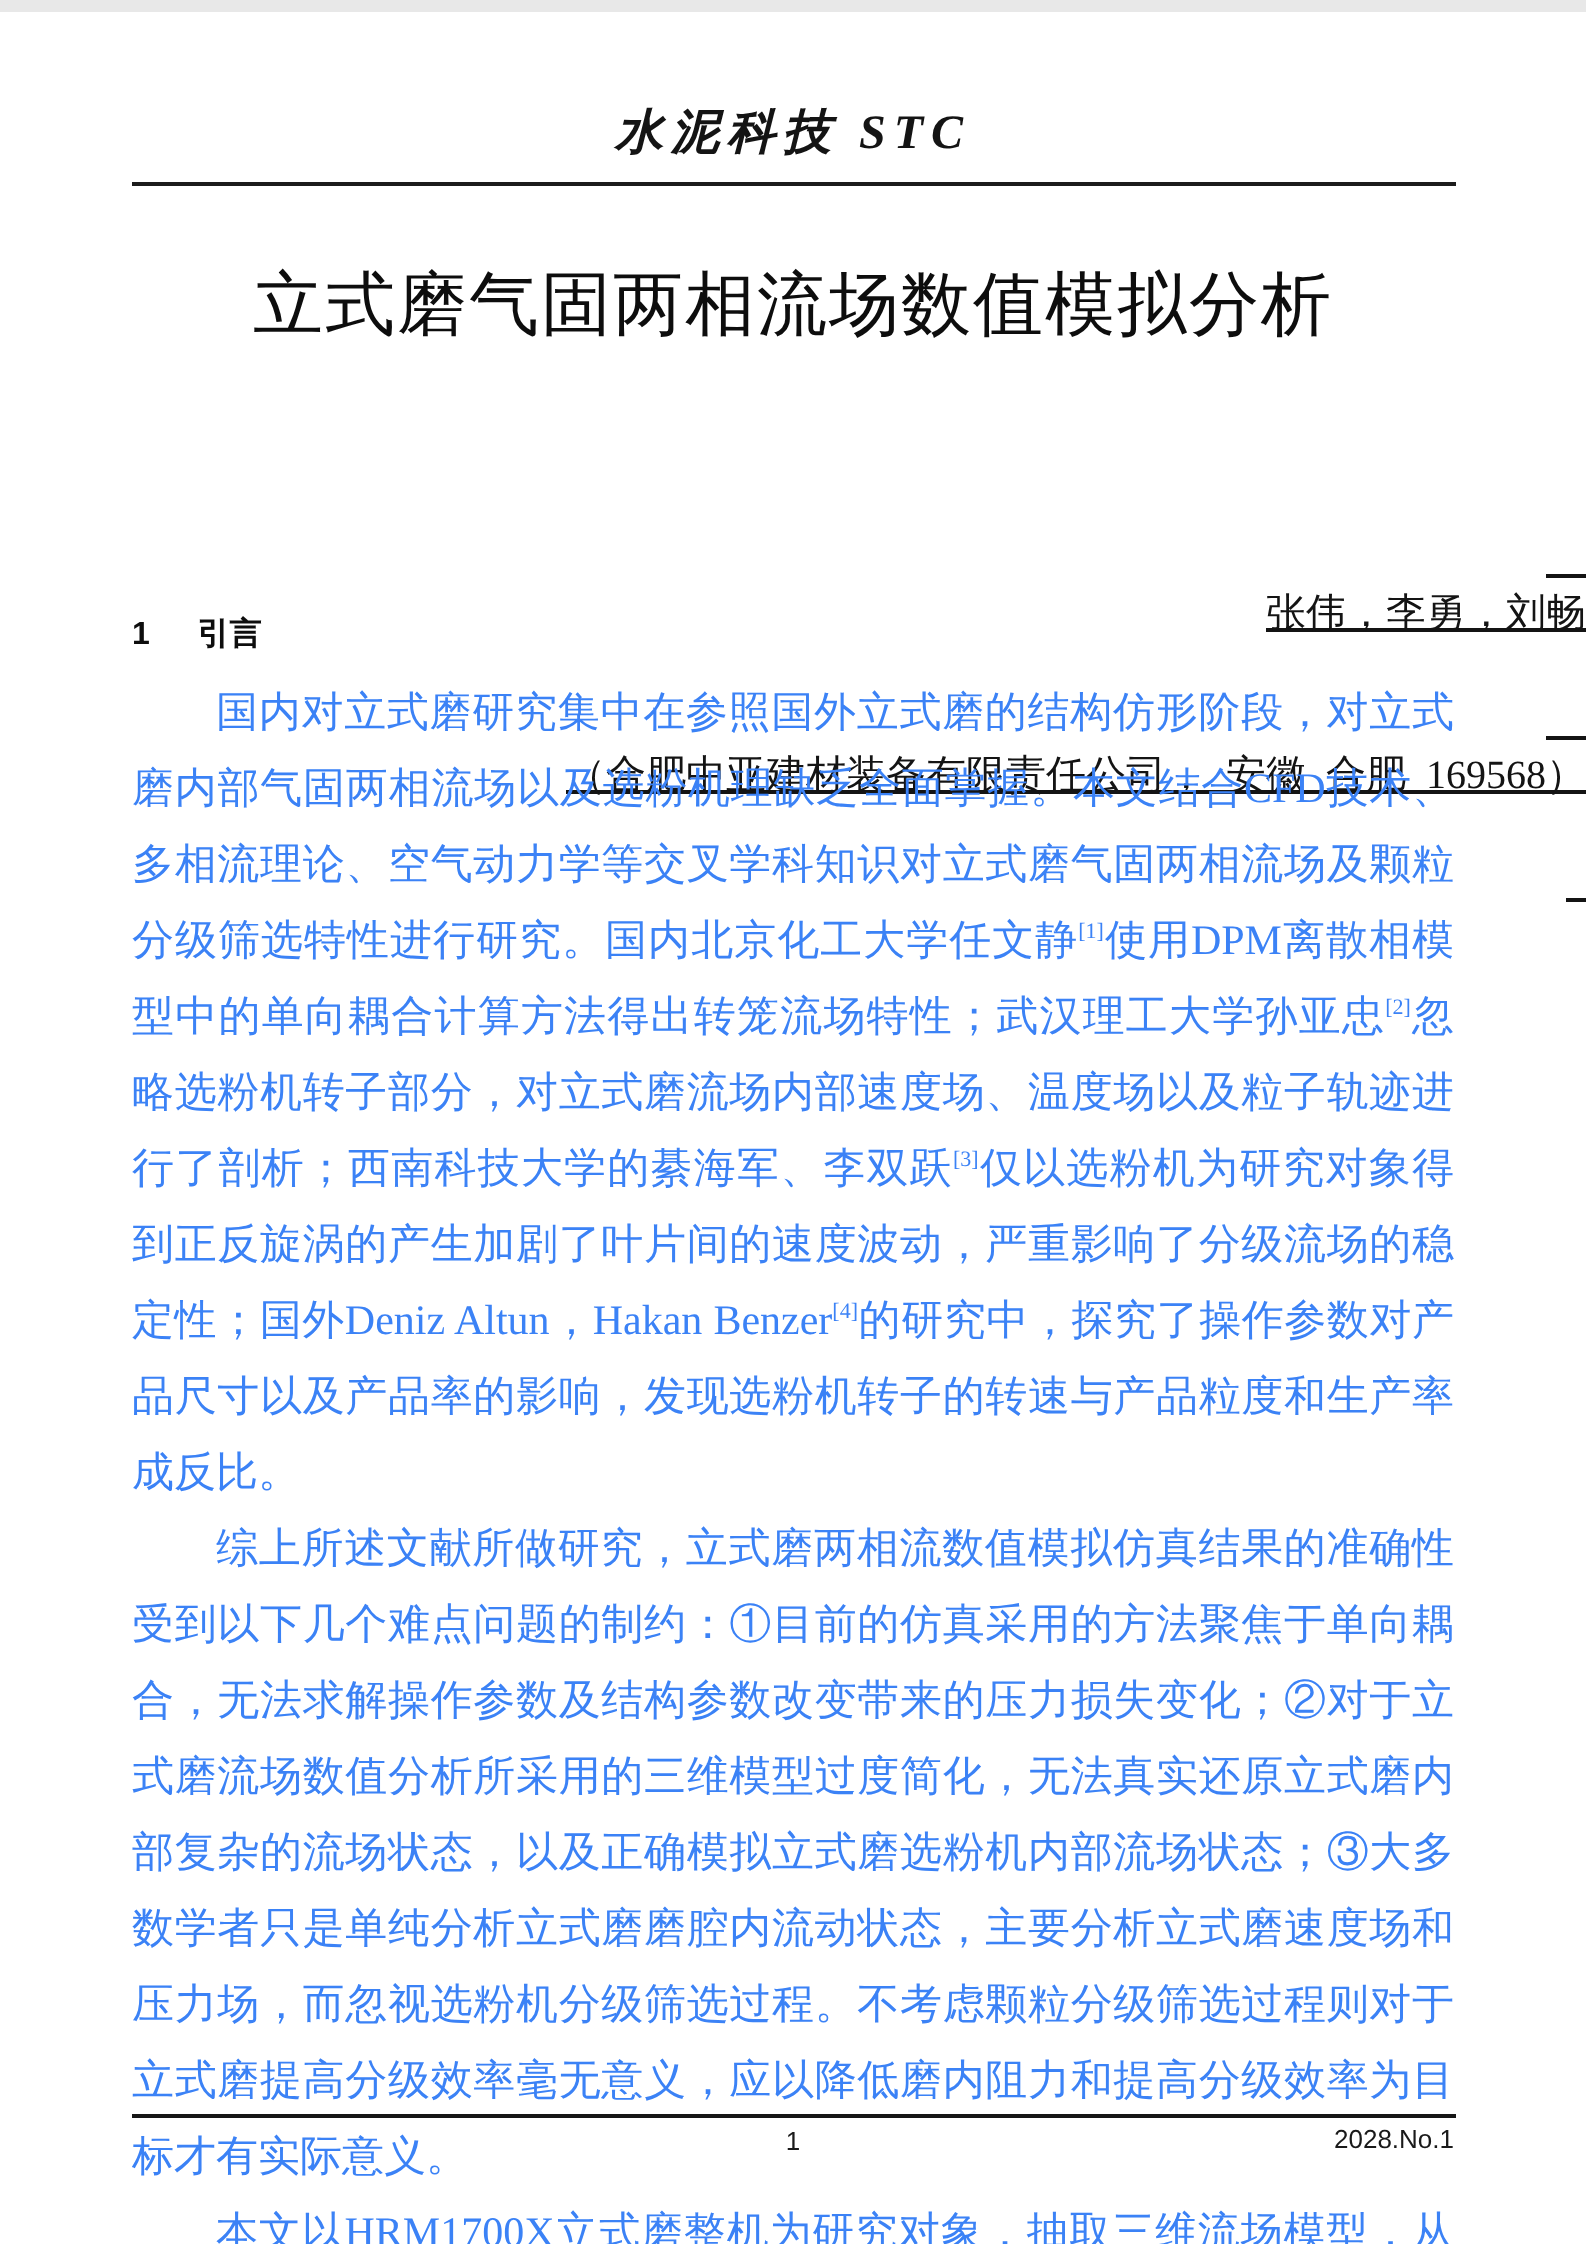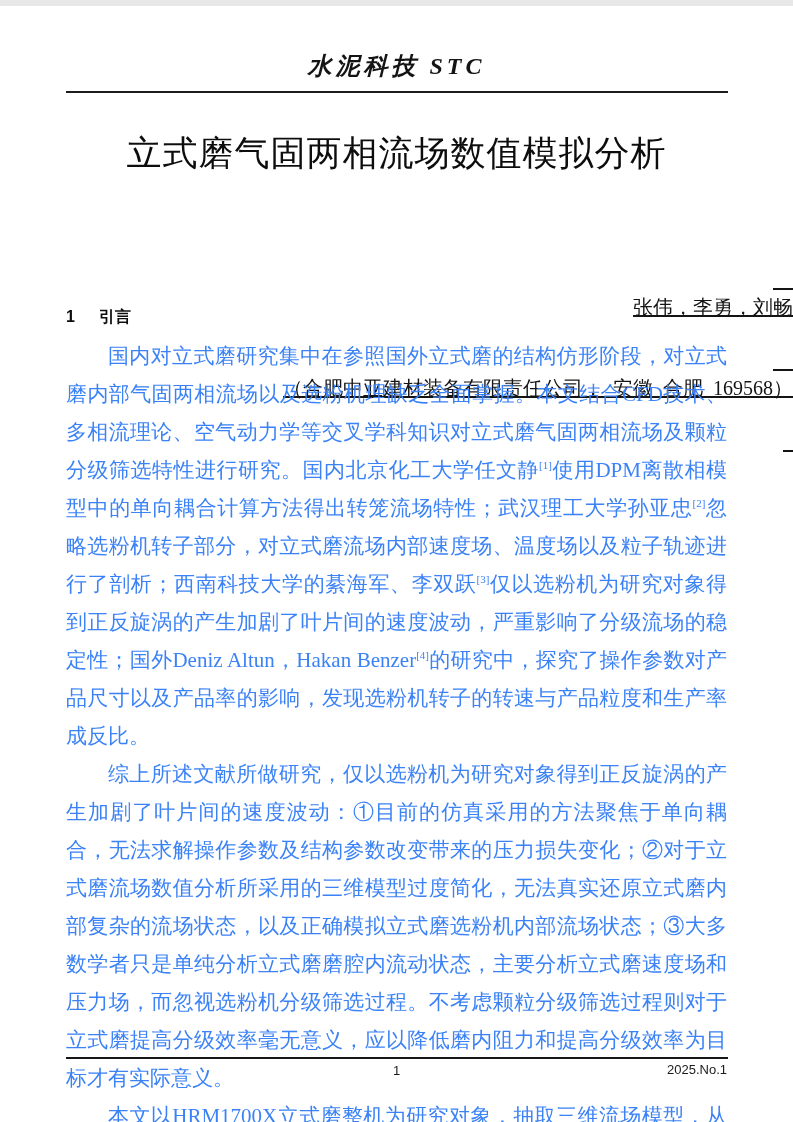--- a/index.html
+++ b/index.html
@@ -118,21 +118,21 @@
   <div class="byline-block">
     <div>张伟，李勇，刘畅</div>
     <div>（合肥中亚建材装备有限责任公司，  安徽  合肥  169568）</div>
   </div>
 
   <div class="content">
     <h2 class="section-heading">
       <span class="sec-num">1</span><span>引言</span>
     </h2>
     <p class="body-paragraph"><span>国内对立式磨研究集中在参照国外立式磨的结构仿形阶段，对立式磨内部气固两相流场以及选粉机理缺乏全面掌握。本文结合CFD技术、多相流理论、空气动力学等交叉学科知识对立式磨气固两相流场及颗粒分级筛选特性进行研究。国内北京化工大学任文静</span><sup class="ref">[1]</sup><span>使用DPM离散相模型中的单向耦合计算方法得出转笼流场特性；武汉理工大学孙亚忠</span><sup class="ref">[2]</sup><span>忽略选粉机转子部分，对立式磨流场内部速度场、温度场以及粒子轨迹进行了剖析；西南科技大学的綦海军、李双跃</span><sup class="ref">[3]</sup><span>仅以选粉机为研究对象得到正反旋涡的产生加剧了叶片间的速度波动，严重影响了分级流场的稳定性；国外Deniz Altun，Hakan Benzer</span><sup class="ref">[4]</sup><span>的研究中，探究了操作参数对产品尺寸以及产品率的影响，发现选粉机转子的转速与产品粒度和生产率成反比。</span></p>
-    <p class="body-paragraph"><span>综上所述文献所做研究，仅以选粉机为研究对象得到正反旋涡的产生加剧了叶片间的速度波动：①目前的仿真采用的方法聚焦于单向耦合，无法求解操作参数及结构参数改变带来的压力损失变化；②对于立式磨流场数值分析所采用的三维模型过度简化，无法真实还原立式磨内部复杂的流场状态，以及正确模拟立式磨选粉机内部流场状态；③大多数学者只是单纯分析立式磨磨腔内流动状态，主要分析立式磨速度场和压力场，而忽视选粉机分级筛选过程。不考虑颗粒分级筛选过程则对于立式磨提高分级效率毫无意义，应以降低磨内阻力和提高分级效率为目标才有实际意义。</span></p>
+    <p class="body-paragraph"><span>综上所述文献所做研究，立式磨两相流数值模拟仿真结果的准确性受到以下几个难点问题的制约：①目前的仿真采用的方法聚焦于单向耦合，无法求解操作参数及结构参数改变带来的压力损失变化；②对于立式磨流场数值分析所采用的三维模型过度简化，无法真实还原立式磨内部复杂的流场状态，以及正确模拟立式磨选粉机内部流场状态；③大多数学者只是单纯分析立式磨磨腔内流动状态，主要分析立式磨速度场和压力场，而忽视选粉机分级筛选过程。不考虑颗粒分级筛选过程则对于立式磨提高分级效率毫无意义，应以降低磨内阻力和提高分级效率为目标才有实际意义。</span></p>
     <p class="body-paragraph"><span>本文以HRM1700X立式磨整机为研究对象，抽取三维流场模型，从整体出发考虑系统压力损失，这样模拟出的颗粒分级筛选结果才更接近实际生产。湍流模</span></p>
   </div>
 
   <div class="footer-rule"></div>
   <div class="page-number">1</div>
-  <div class="issue-label">2025.No.1</div>
+  <div class="issue-label">2028.No.1</div>
 
 </div>
 
 </body></html>

